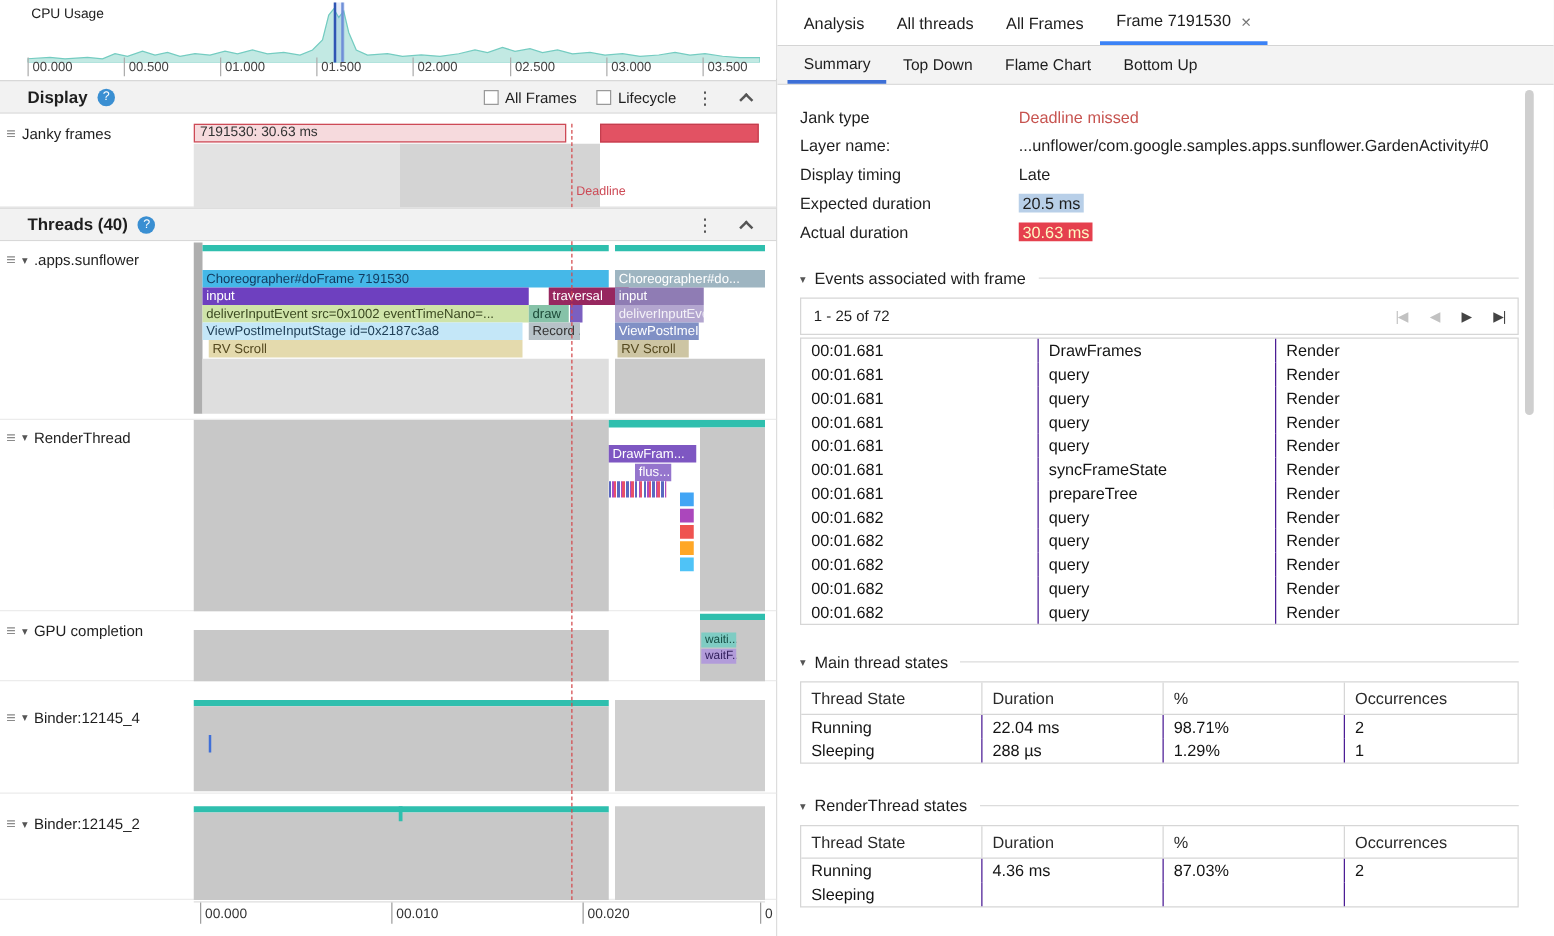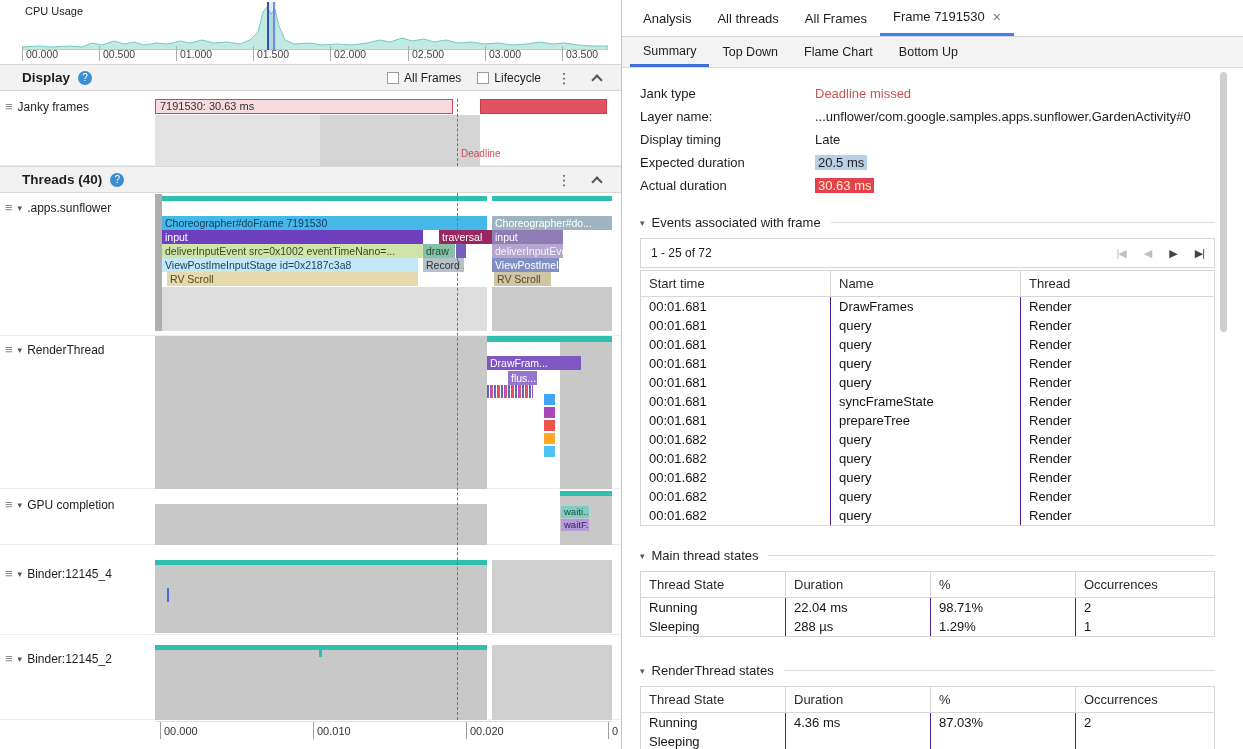--- a/index.html
+++ b/index.html
@@ -172,21 +172,21 @@
       <div class="track" style="top:143px;height:153px">
         <div class="trk-label">
           <span class="grip">≡</span>
           <span class="disc">▾</span>
           <span>RenderThread</span>
         </div>
         <div class="tl">
           <div class="blk" style="left:0;top:0;width:332px;height:153px;background:#c8c8c8"></div>
           <div class="blk" style="left:332px;top:0;width:125px;height:6px;background:#2fbfae"></div>
           <div class="blk" style="left:405px;top:6px;width:52px;height:147px;background:#c8c8c8"></div>
-          <div class="bar" style="left:332px;top:20px;width:94px;background:#7e57c2">DrawFram...</div>
+          <div class="bar" style="left:332px;top:20px;width:70px;background:#7e57c2">DrawFram...</div>
           <div class="bar" style="left:353px;top:35px;width:29px;background:#9575cd">flus...</div>
           <div class="blk" style="left:332px;top:49px;width:46px;height:13px;background:repeating-linear-gradient(90deg,#5a68c0 0 2px,#fff 2px 3px,#b04ac0 3px 4px,#e8506a 4px 6px,#fff 6px 7px)"></div>
           <div class="blk" style="left:389px;top:58px;width:11px;height:11px;background:#42a5f5"></div>
           <div class="blk" style="left:389px;top:71px;width:11px;height:11px;background:#ab47bc"></div>
           <div class="blk" style="left:389px;top:84px;width:11px;height:11px;background:#ef5350"></div>
           <div class="blk" style="left:389px;top:97px;width:11px;height:11px;background:#ffa726"></div>
           <div class="blk" style="left:389px;top:110px;width:11px;height:11px;background:#4fc3f7"></div>
         </div>
       </div>
 
@@ -310,25 +310,20 @@
       <div class="pager">
         <span>1 - 25 of 72</span>
         <span class="pgsp"></span>
         <span class="pgbtn pg-dis">|◀</span>
         <span class="pgbtn pg-dis">◀</span>
         <span class="pgbtn pg-en">▶</span>
         <span class="pgbtn pg-en">▶|</span>
       </div>
 
       <div class="tbl">
-        <div class="thead">
-          <div class="th c1">Start time</div>
-          <div class="th c2">Name</div>
-          <div class="th c3">Thread</div>
-        </div>
         <div class="trow">
             <div class="td c1">00:01.681</div>
             <div class="td c2">DrawFrames</div>
             <div class="td c3">Render</div>
           </div>
         <div class="trow">
             <div class="td c1">00:01.681</div>
             <div class="td c2">query</div>
             <div class="td c3">Render</div>
           </div>

